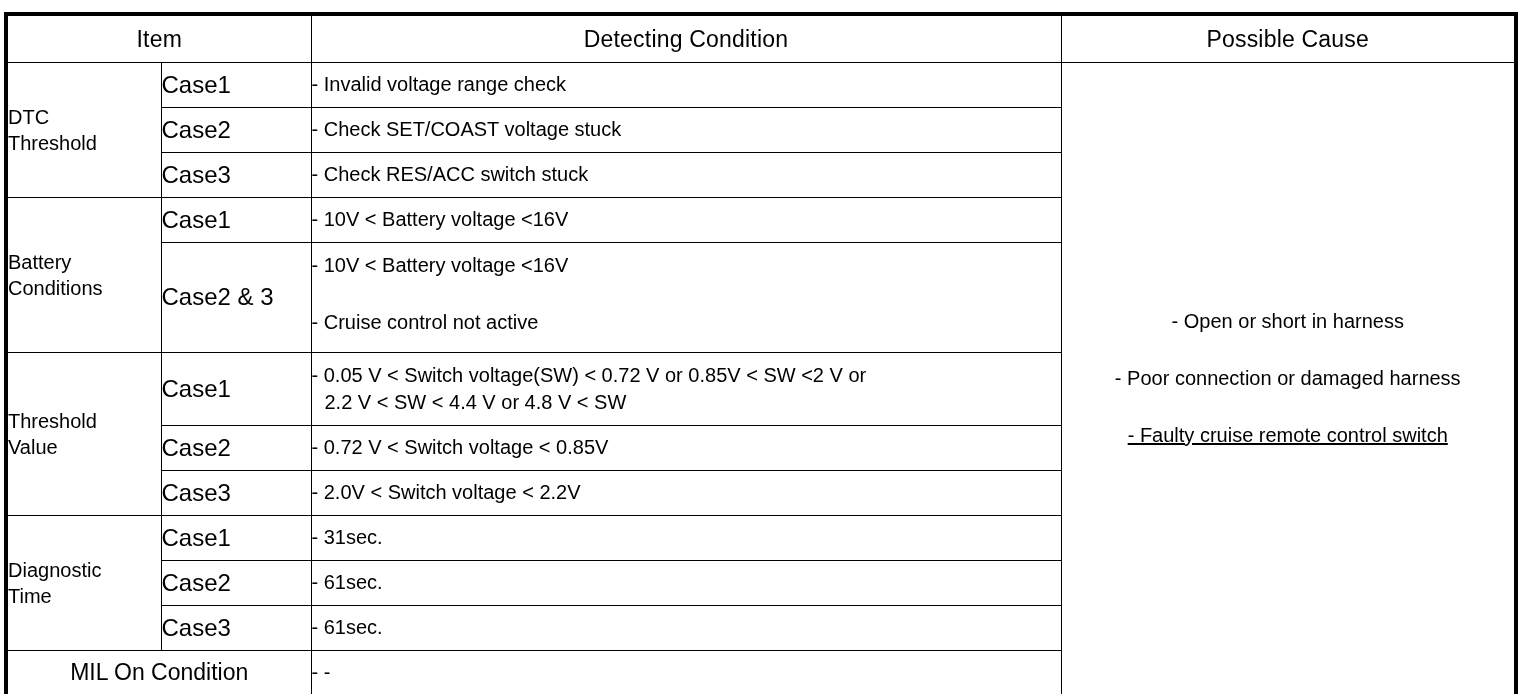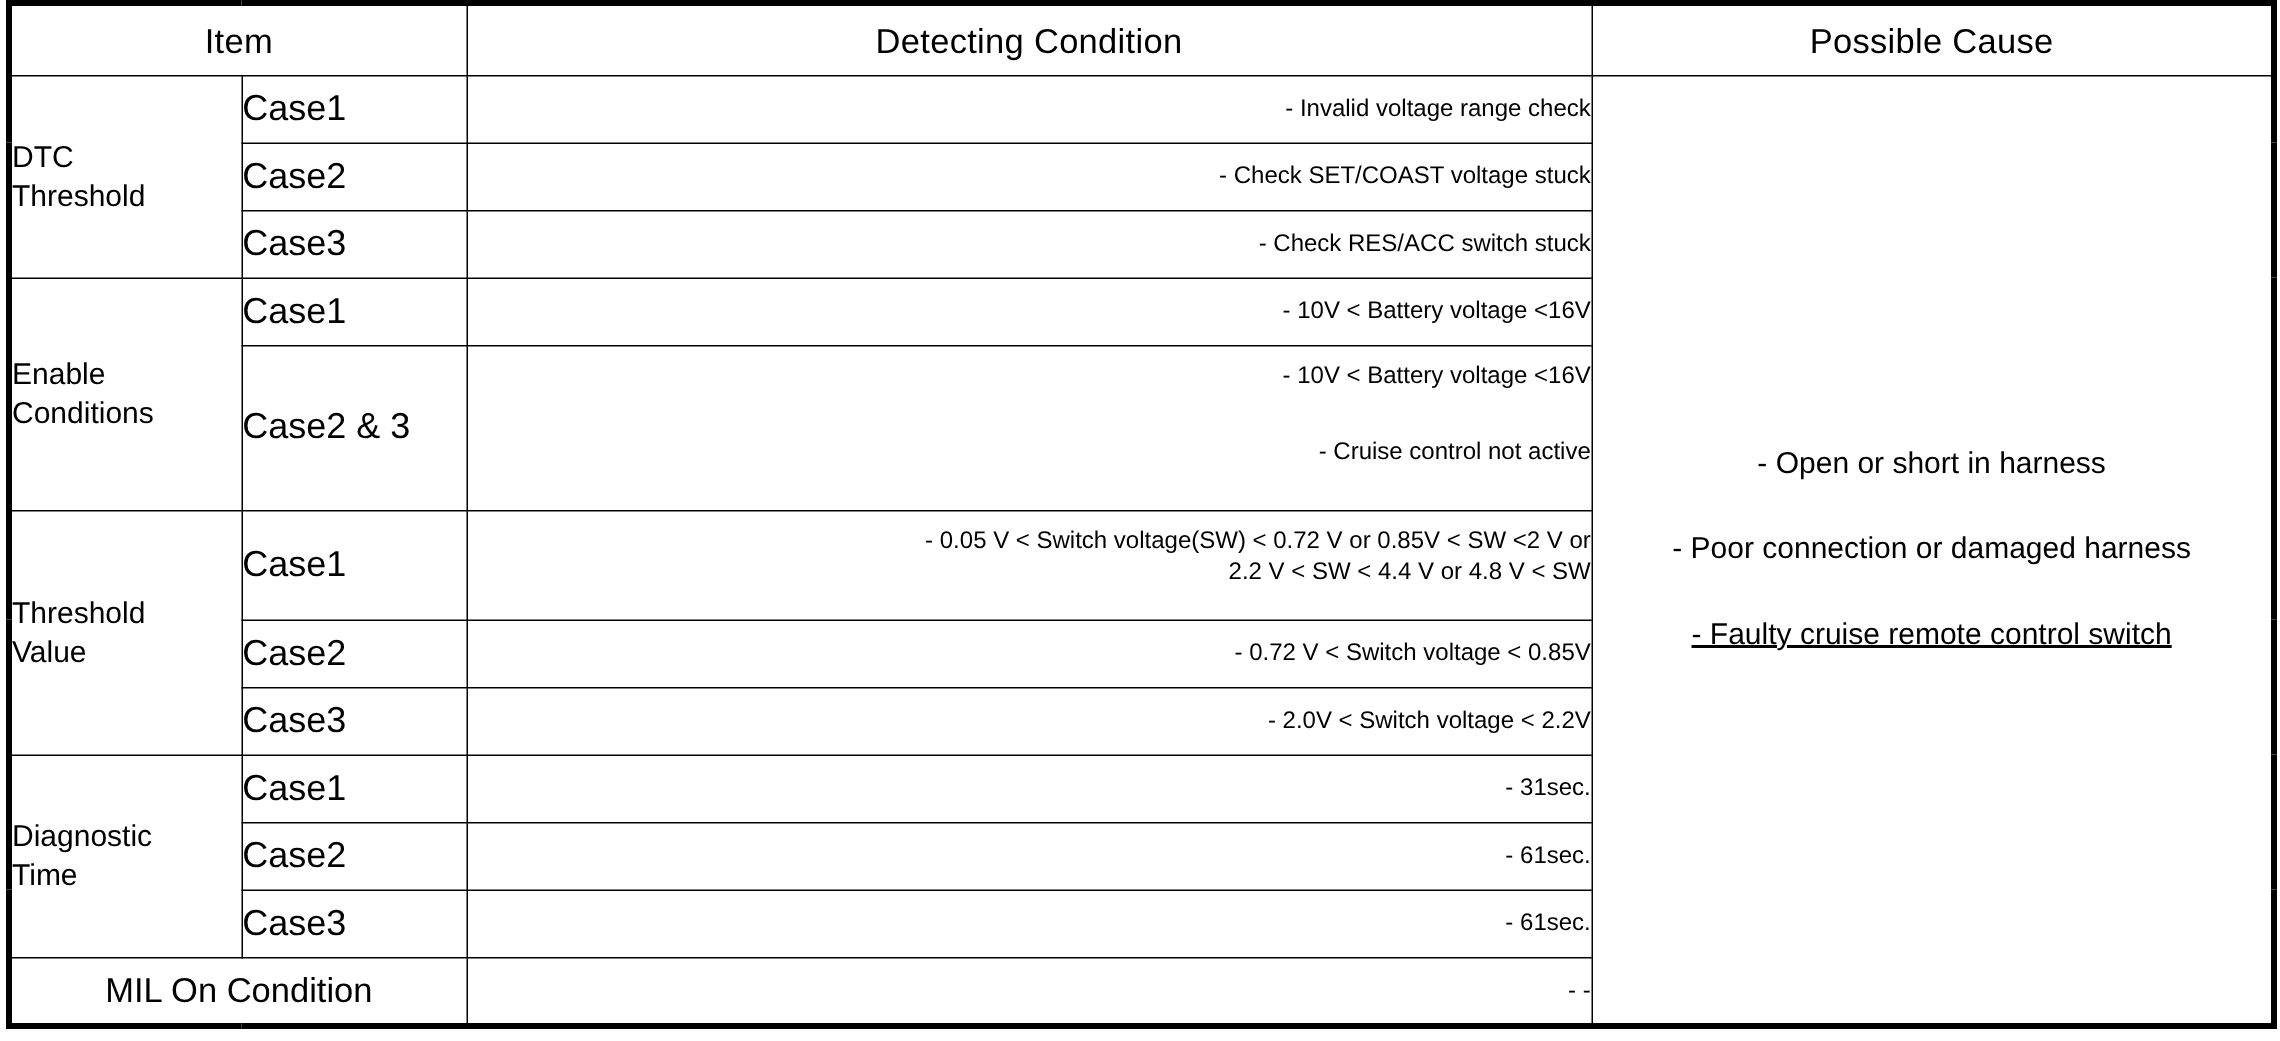--- a/index.html
+++ b/index.html
@@ -13,21 +13,21 @@
     font-family: "Liberation Sans", sans-serif;
     color: #000000;
     overflow: hidden;
   }
 
   .sheet {
     position: relative;
     width: 1492px;
     height: 694px;
     box-sizing: border-box;
-    padding: 0 6px 4px 4px;
+    padding: 12px 6px 4px 4px;
   }
 
   table.dtc-table {
     border-collapse: collapse;
     table-layout: fixed;
     width: 1510px;
     height: 686px;
     border: 4px solid #000000;
     background: #ffffff;
   }
@@ -64,22 +64,22 @@
   }
 
   
   .case-cell {
     font-size: 24px;
     padding: 2px 4px;
   }
 
   
   .detect-cell {
-    text-align: right;
-    font-size: 16px;
+    text-align: left;
+    font-size: 20px;
     line-height: 1.35;
     padding: 6px 0 6px 10px;
     vertical-align: middle;
     margin-left: 16px;
   }
   .detect-cell.top {
     vertical-align: top;
     padding-top: 9px;
   }
 
@@ -149,21 +149,21 @@
         <td class="case-cell">Case2</td>
         <td class="detect-cell">-  Check SET/COAST voltage stuck</td>
       </tr>
       <tr>
         <td class="case-cell">Case3</td>
         <td class="detect-cell">-  Check RES/ACC switch stuck</td>
       </tr>
 
       <tr>
         <td class="item-cell" rowspan="2">
-          <span>Enable</span><br>
+          <span>Battery</span><br>
           <span>Conditions</span>
         </td>
         <td class="case-cell">Case1</td>
         <td class="detect-cell">-  10V &lt; Battery voltage &lt;16V</td>
       </tr>
       <tr style="height:110px;">
         <td class="case-cell">Case2 &amp; 3</td>
         <td class="detect-cell top gap-block">
           <span class="g1">-  10V &lt; Battery voltage &lt;16V</span>
           <span class="gap"></span>

